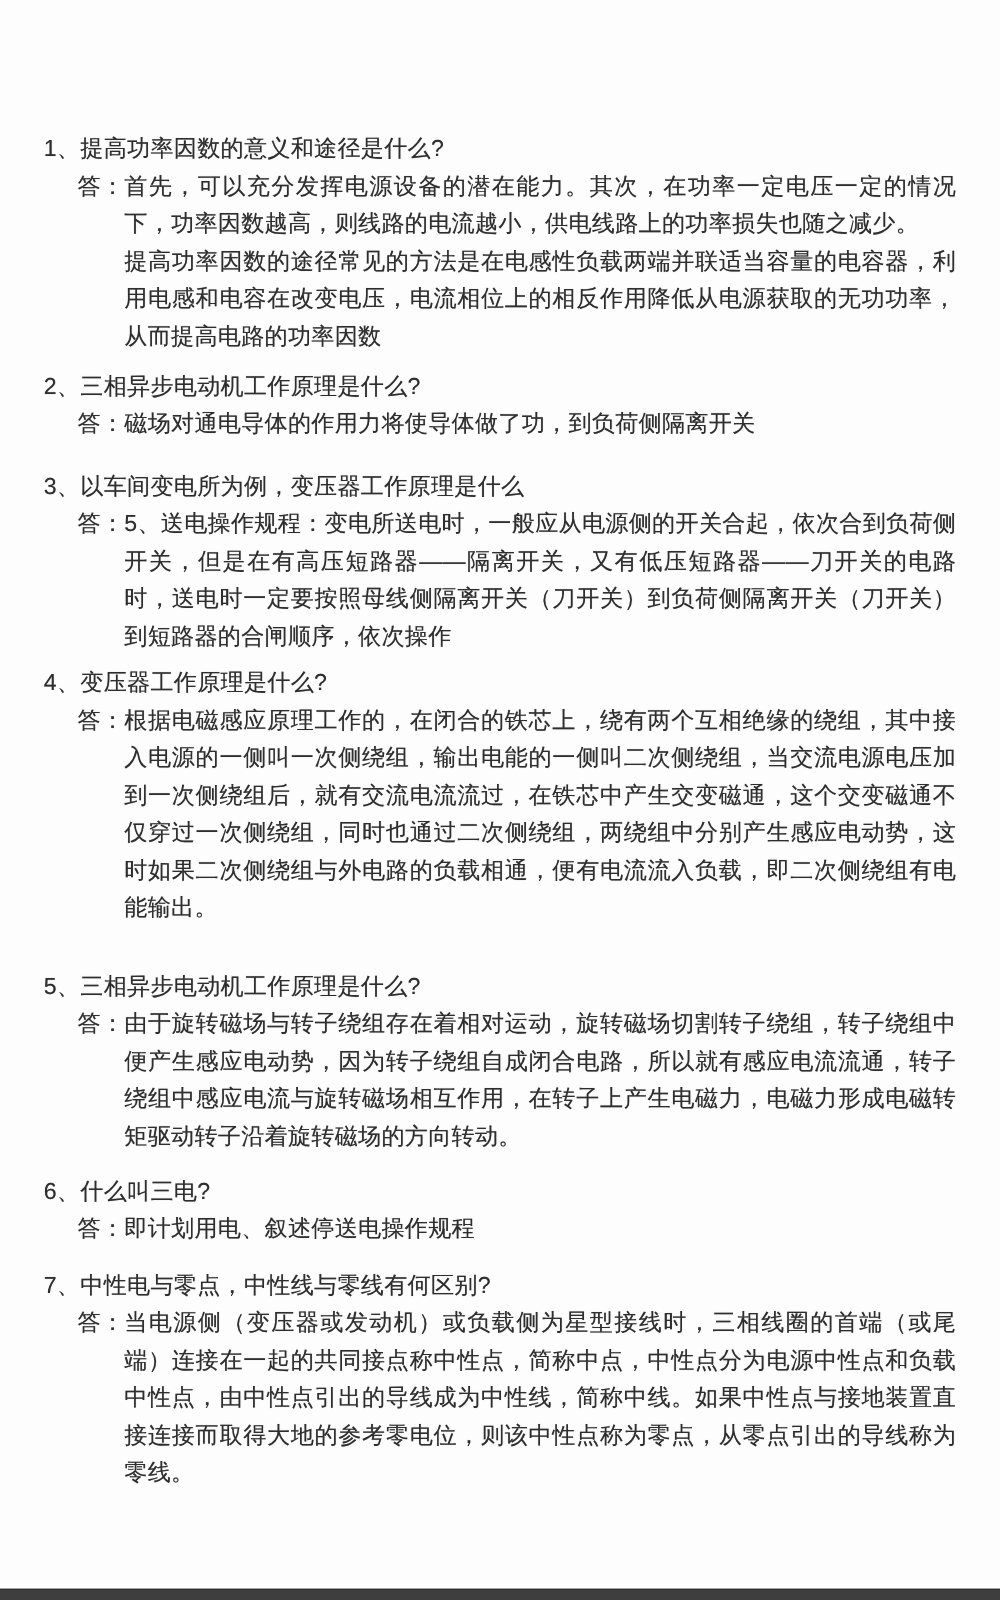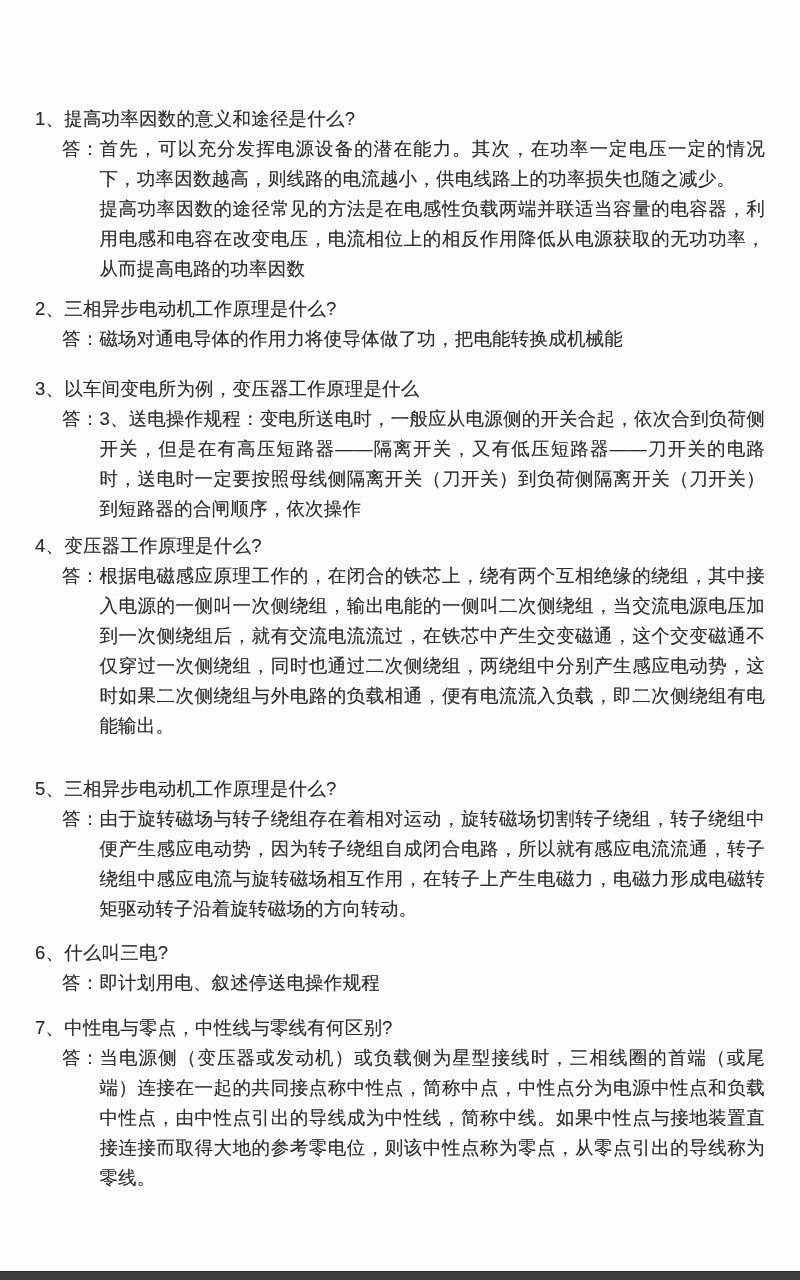--- a/index.html
+++ b/index.html
@@ -87,34 +87,34 @@
     </div>
 
     <div class="qa">
       <div class="q-line">
         <span class="q-num">2、</span>
         <span class="q-text">三相异步电动机工作原理是什么?</span>
       </div>
       <div class="a-row">
         <span class="a-label">答：</span>
         <div class="a-body">
-          <p>磁场对通电导体的作用力将使导体做了功，把电能转换成机械能</p>
+          <p>磁场对通电导体的作用力将使导体做了功，到负荷侧隔离开关</p>
         </div>
       </div>
     </div>
 
     <div class="qa">
       <div class="q-line">
         <span class="q-num">3、</span>
         <span class="q-text">以车间变电所为例，变压器工作原理是什么</span>
       </div>
       <div class="a-row">
         <span class="a-label">答：</span>
         <div class="a-body">
-          <p>3、送电操作规程：变电所送电时，一般应从电源侧的开关合起，依次合到负荷侧开关，但是在有高压短路器——隔离开关，又有低压短路器——刀开关的电路时，送电时一定要按照母线侧隔离开关（刀开关）到负荷侧隔离开关（刀开关）到短路器的合闸顺序，依次操作</p>
+          <p>5、送电操作规程：变电所送电时，一般应从电源侧的开关合起，依次合到负荷侧开关，但是在有高压短路器——隔离开关，又有低压短路器——刀开关的电路时，送电时一定要按照母线侧隔离开关（刀开关）到负荷侧隔离开关（刀开关）到短路器的合闸顺序，依次操作</p>
         </div>
       </div>
     </div>
 
     <div class="qa">
       <div class="q-line">
         <span class="q-num">4、</span>
         <span class="q-text">变压器工作原理是什么?</span>
       </div>
       <div class="a-row">

